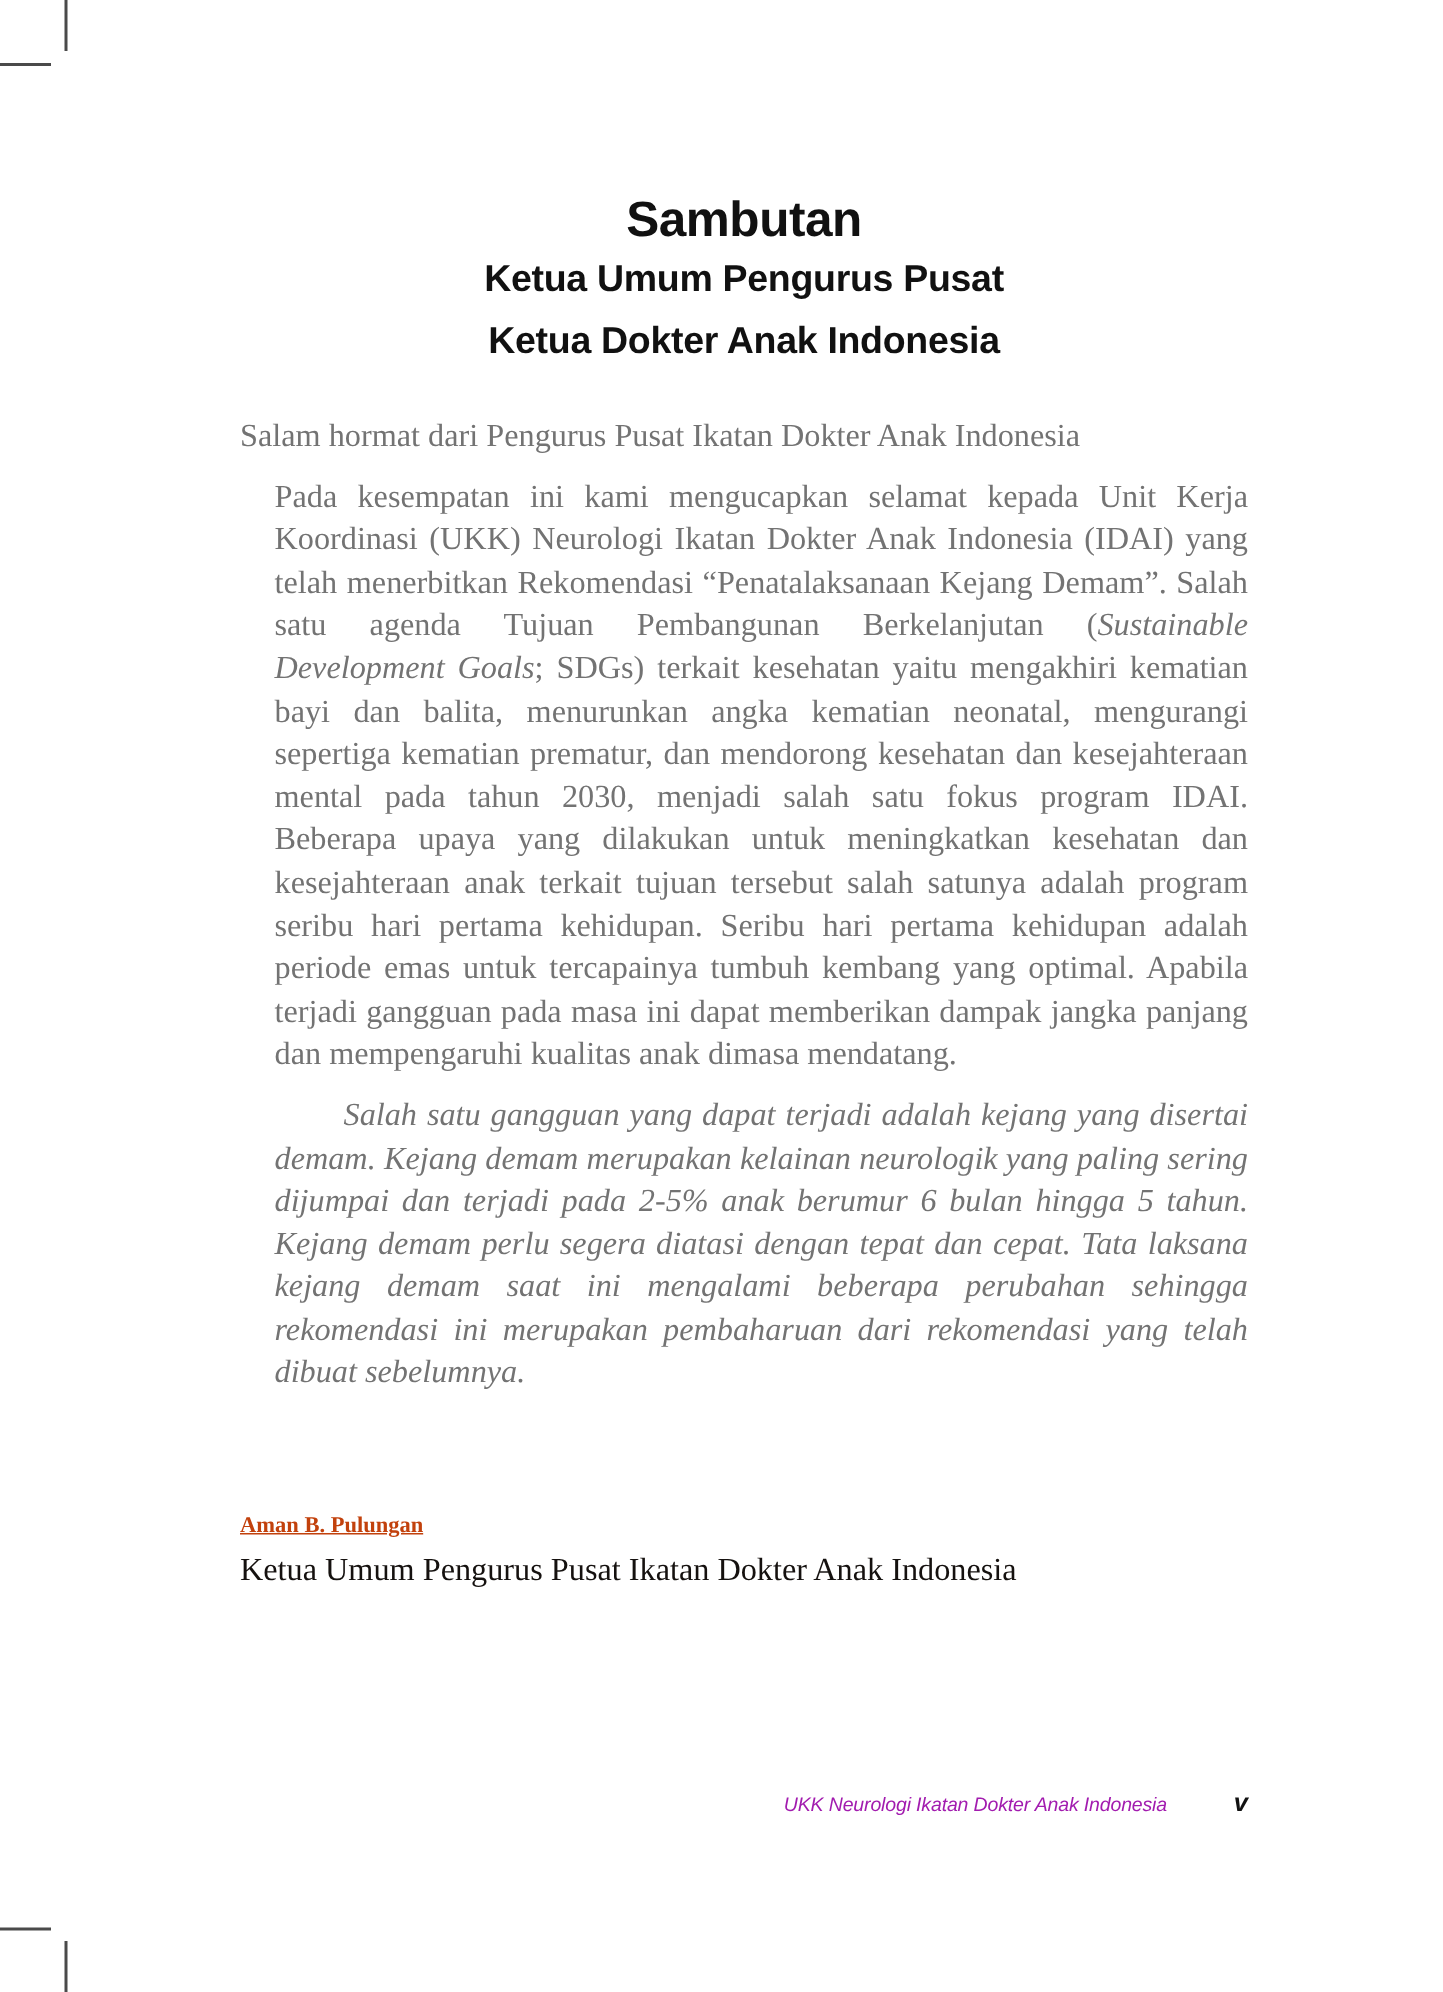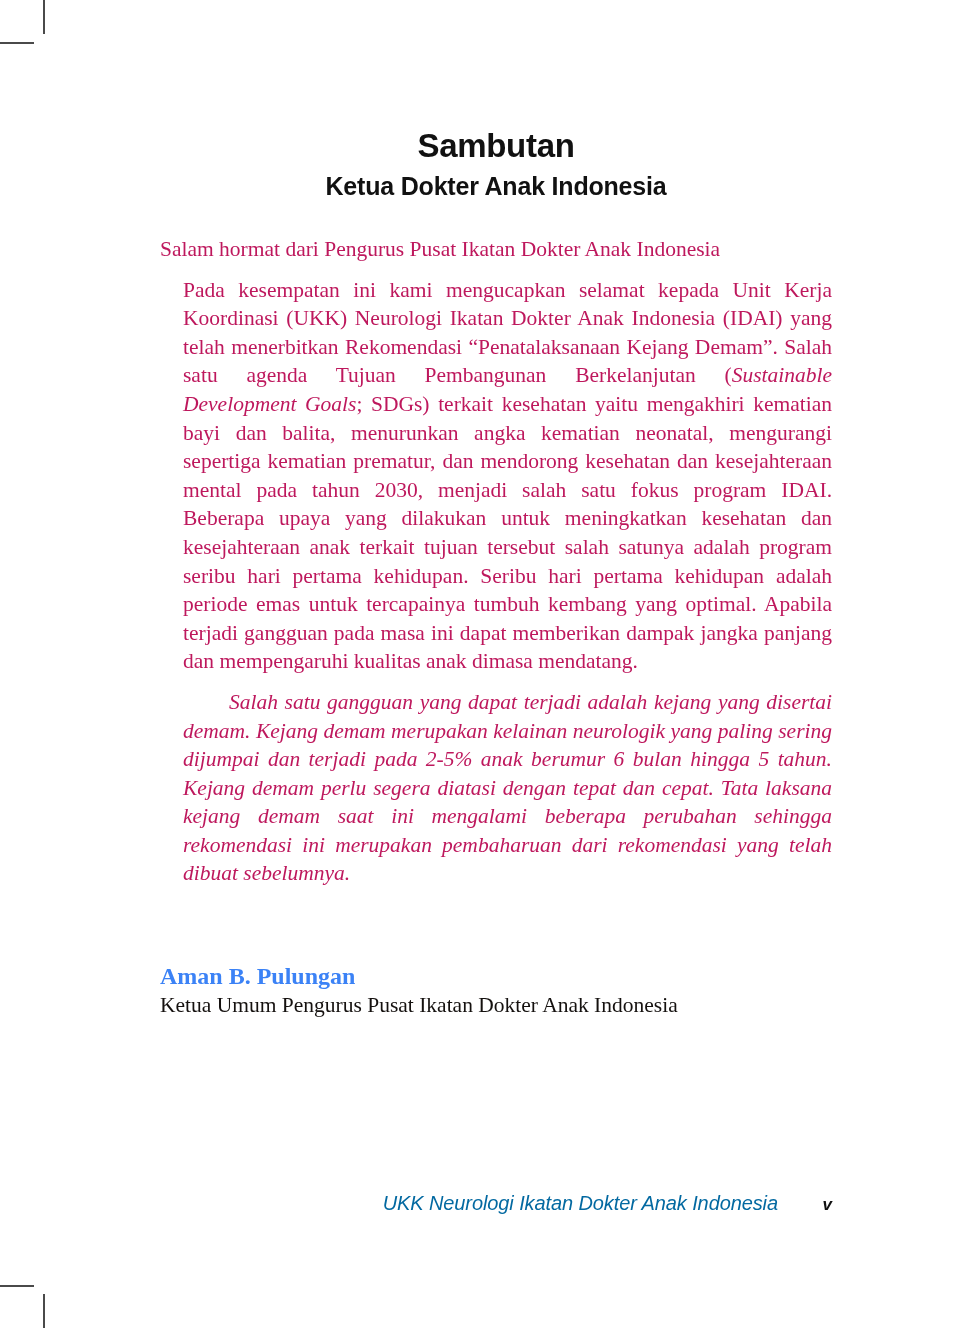--- a/index.html
+++ b/index.html
@@ -66,21 +66,21 @@
   .body-block {
     padding-top: 28px;
   }
   p.para {
     margin: 0 0 0 0;
     font-size: 21.5px;
     line-height: 28.6px;
     text-align: justify;
     text-justify: inter-word;
     hyphens: none;
-    color: #be185d;
+    color: #737373;
   }
   p.para + p.para {
     margin-top: 12px;
     margin-left: 23px;
   }
   p.indent {
     text-indent: 46px;
     margin-top: 0px;
     font-style: italic;
   }
@@ -89,47 +89,48 @@
   }
   .ital {
     font-style: italic;
   }
 
   
   .signature {
     padding-top: 74px;
   }
   .sig-name {
-    font-size: 24px;
+    font-size: 15px;
     line-height: 29px;
     font-weight: bold;
-    color: #3b82f6;
+    color: #c2410c;
+    text-decoration: underline;
   }
   .sig-role {
     font-size: 21.5px;
     line-height: 29px;
     color: #15110f;
   }
 
   
   .footer {
     position: absolute;
     left: 160px;
     width: 672px;
     top: 1192px;
     display: flex;
     justify-content: flex-end;
     align-items: baseline;
     font-family: "Liberation Sans", "DejaVu Sans", sans-serif;
   }
   .footer-text {
-    font-size: 20px;
+    font-size: 13px;
     font-style: italic;
     letter-spacing: -0.1px;
-    color: #0369a1;
+    color: #a21caf;
   }
   .footer-page {
     font-size: 17px;
     font-style: italic;
     font-weight: bold;
     color: #111111;
     margin-left: 40px;
     min-width: 14px;
     text-align: right;
   }
@@ -145,20 +146,21 @@
   <div class="crop crop-h crop-tr-h"></div>
   <div class="crop crop-v crop-bl-v"></div>
   <div class="crop crop-h crop-bl-h"></div>
   <div class="crop crop-v crop-br-v"></div>
   <div class="crop crop-h crop-br-h"></div>
 
   <div class="content">
 
     <div class="heading-block">
       <div class="title-main">Sambutan</div>
+      <div class="title-sub">Ketua Umum Pengurus Pusat</div>
       <div class="title-sub">Ketua Dokter Anak Indonesia</div>
     </div>
 
     <div class="body-block">
 
       <p class="para">Salam hormat dari Pengurus Pusat Ikatan Dokter Anak Indonesia</p>
 
       <p class="para"><span>Pada kesempatan ini kami mengucapkan selamat kepada Unit Kerja Koordinasi (UKK) Neurologi Ikatan Dokter Anak Indonesia (IDAI) yang telah menerbitkan Rekomendasi “Penatalaksanaan Kejang Demam”. Salah satu agenda Tujuan Pembangunan Berkelanjutan (</span><span class="ital">Sustainable Development Goals</span><span>; SDGs) terkait kesehatan yaitu mengakhiri kematian bayi dan balita, menurunkan angka kematian neonatal, mengurangi sepertiga kematian prematur, dan mendorong kesehatan dan kesejahteraan mental pada tahun 2030, menjadi salah satu fokus program IDAI. Beberapa upaya yang dilakukan untuk meningkatkan kesehatan dan kesejahteraan anak terkait tujuan tersebut salah satunya adalah program seribu hari pertama kehidupan. Seribu hari pertama kehidupan adalah periode emas untuk tercapainya tumbuh kembang yang optimal. Apabila terjadi gangguan pada masa ini dapat memberikan dampak jangka panjang dan mempengaruhi kualitas anak dimasa mendatang.</span></p>
 
       <p class="para indent">Salah satu gangguan yang dapat terjadi adalah kejang yang disertai demam. Kejang demam merupakan kelainan neurologik yang paling sering dijumpai dan terjadi pada 2-5% anak berumur 6 bulan hingga 5 tahun. Kejang demam perlu segera diatasi dengan tepat dan cepat. Tata laksana kejang demam saat ini mengalami beberapa perubahan sehingga rekomendasi ini merupakan pembaharuan dari rekomendasi yang telah dibuat sebelumnya.</p>

